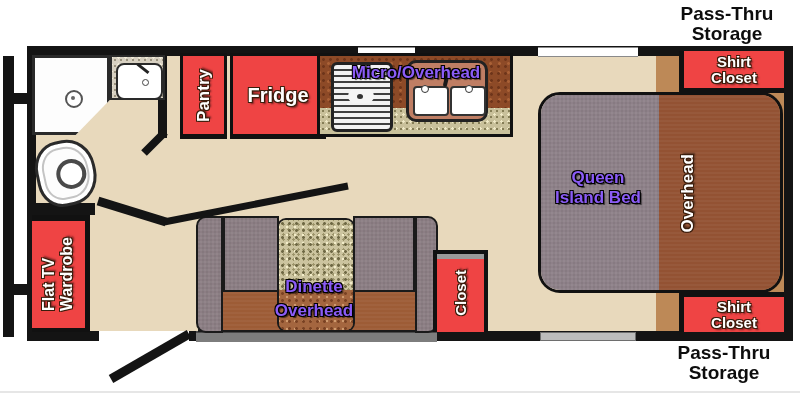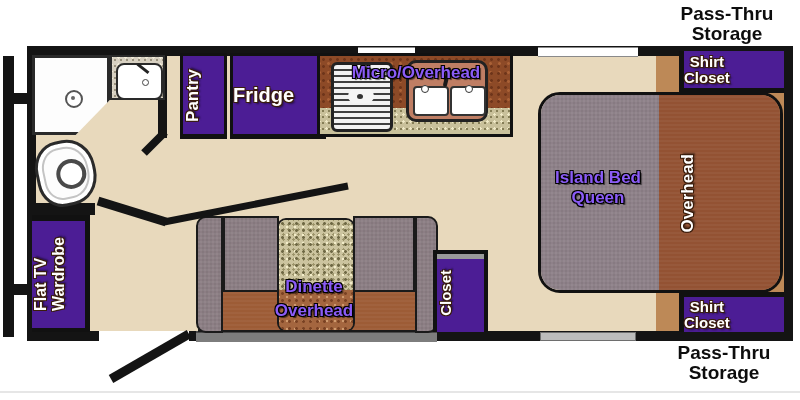--- a/index.html
+++ b/index.html
@@ -11,22 +11,22 @@
   .wall{position:absolute;background:#141414;}
   .floor{position:absolute;left:33px;top:53px;width:751px;height:281px;background:#e8d9bc;}
   .platform{position:absolute;left:656px;top:53px;width:128px;height:280px;background:#bd8957;}
 
   
   .winwhite{position:absolute;height:8px;background:#ffffff;border-top:1px solid #8a8a8a;border-bottom:1px solid #8a8a8a;}
   .wingray{position:absolute;background:#7d7d7d;border-top:2px solid #4a4a4a;}
   .wingray2{position:absolute;background:#bcbcbc;border:1px solid #6e6e6e;}
 
   
-  .cab{position:absolute;background:#4c1d95;border:3px solid #111;box-sizing:border-box;
-       display:flex;align-items:center;justify-content:flex-start;}
+  .cab{position:absolute;background:#ef4444;border:3px solid #111;box-sizing:border-box;
+       display:flex;align-items:center;justify-content:center;}
 
   .lbl{color:#fff;font-weight:bold;
        text-shadow:-1px -1px 0 #3a1d0c,1px -1px 0 #3a1d0c,-1px 1px 0 #3a1d0c,1px 1px 0 #3a1d0c,2px 2px 2px rgba(0,0,0,.55);}
   .olbl{color:#8b5cf6;font-weight:bold;
        text-shadow:-1px -1px 0 #000,1px -1px 0 #000,-1px 1px 0 #000,1px 1px 0 #000,2px 2px 1px rgba(0,0,0,.6);}
   .blklbl{color:#0d0d0d;font-weight:bold;text-align:center;line-height:1.06;font-size:19px;}
 
   .vtext{writing-mode:vertical-rl;transform:rotate(180deg);}
   .vtext span{display:block;}
 
@@ -153,22 +153,22 @@
       <div class="fau"></div>
     </div>
   </div>
   <div class="abs olbl" style="left:320px;top:63px;width:192px;text-align:center;font-size:17px;">Micro/Overhead</div>
 
   <div class="bedblock">
     <div class="bedgray"></div>
     <div class="bedbrown"></div>
   </div>
   <div class="abs olbl" style="left:540px;top:168px;width:116px;text-align:center;font-size:17px;line-height:1.15;">
+    <div>Queen</div>
     <div>Island Bed</div>
-    <div>Queen</div>
   </div>
   <div class="abs" style="left:666px;top:95px;width:44px;height:196px;display:flex;align-items:center;justify-content:center;">
     <div class="lbl vtext" style="font-size:17px;">Overhead</div>
   </div>
 
   <div class="cab" style="left:679px;top:51px;width:105px;height:42px;border:0;border-left:5px solid #111;border-bottom:5px solid #111;">
     <div class="lbl" style="font-size:15px;line-height:1.05;text-align:center;">
       <div>Shirt</div>
       <div>Closet</div>
     </div>

